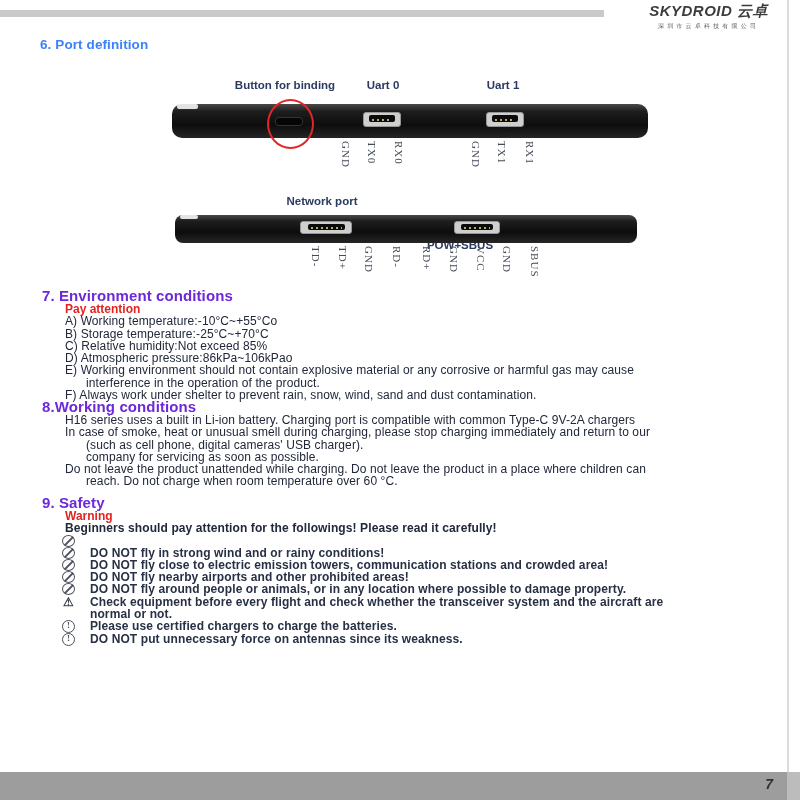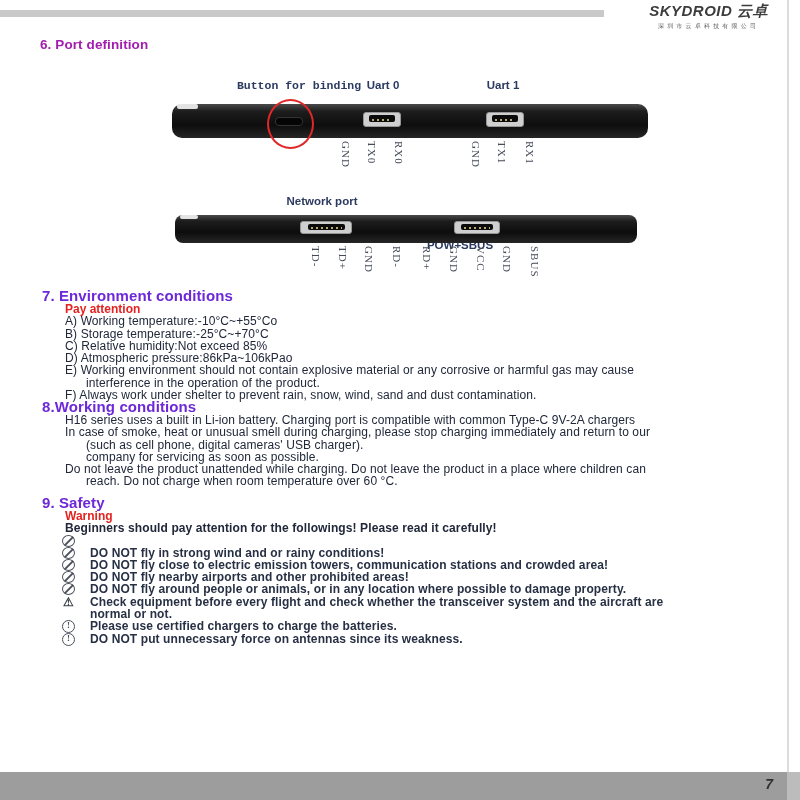--- a/index.html
+++ b/index.html
@@ -12,21 +12,21 @@
   .brand{font-style:italic;font-weight:bold;font-size:15px;letter-spacing:.5px;color:#3c3c3c;white-space:nowrap;}
   .brand-sub{font-size:6px;letter-spacing:3.2px;color:#5a5a5a;margin-top:1px;white-space:nowrap;}
 
   
   .right-line{position:absolute;left:787px;top:0;width:2px;height:772px;background:#dcdcdc;}
   .footer{position:absolute;left:0;top:772px;width:787px;height:28px;background:#9d9d9d;}
   .footer-right{position:absolute;left:787px;top:772px;width:13px;height:28px;background:#bcbcbc;}
   .pagenum{position:absolute;right:14px;top:4px;font-weight:bold;font-style:italic;font-size:14px;color:#2f2f33;}
 
   
-  .h1{position:absolute;left:40px;top:37px;font-size:13.5px;font-weight:700;color:#a21caf;letter-spacing:.1px;}
+  .h1{position:absolute;left:40px;top:37px;font-size:13.5px;font-weight:700;color:#3b82f6;letter-spacing:.1px;}
   .dlabel{position:absolute;transform:translateX(-50%);font-size:11.5px;font-weight:700;color:#2b3a60;white-space:nowrap;}
   .device{position:absolute;background:linear-gradient(180deg,#4a4a4a 0%,#1d1d1d 22%,#0d0d0d 62%,#262626 100%);border-radius:10px;}
   .notch{position:absolute;left:5px;top:0;width:21px;height:5px;background:rgba(242,242,242,.92);border-radius:2px;}
   .port{position:absolute;background:#cfcfcf;border:1px solid #969696;border-radius:3px;box-sizing:border-box;}
   .port-in{margin:2px auto 0;width:74%;height:7px;background:#0b0b0b;border-radius:2px;position:relative;}
   .port-pins{position:absolute;left:3px;right:3px;bottom:1px;height:2px;
     background-image:repeating-linear-gradient(90deg,#b9ab6e 0 2px,transparent 2px 5px);}
   .slot{position:absolute;background:#050505;border-radius:3.5px;box-shadow:0 0 0 1px #333;}
   .bind-circle{position:absolute;left:267px;top:99px;width:43px;height:46px;border:2.5px solid #e02828;border-radius:50%;background:transparent;}
   .vpin{position:absolute;writing-mode:vertical-rl;text-orientation:mixed;font-family:"Liberation Serif",serif;
@@ -54,21 +54,21 @@
 
   <div class="header-bar"></div>
   <div class="logo">
     <div class="brand">SKYDROID 云卓</div>
     <div class="brand-sub">深圳市云卓科技有限公司</div>
   </div>
   <div class="right-line"></div>
 
   <div class="h1">6. Port definition</div>
 
-  <div class="dlabel" style="left:299px;top:79px;font-family:Liberation Mono, monospace;">Button for binding</div>
+  <div class="dlabel" style="left:285px;top:79px;">Button for binding</div>
   <div class="dlabel" style="left:383px;top:79px;">Uart 0</div>
   <div class="dlabel" style="left:503px;top:79px;">Uart 1</div>
 
   <div class="device" style="left:172px;top:104px;width:476px;height:34px;">
     <div class="notch"></div>
     <div class="slot" style="left:104px;top:14px;width:26px;height:7px;"></div>
     <div class="port" style="left:191px;top:8px;width:38px;height:15px;">
       <div class="port-in">
           <div class="port-pins"></div>
         </div>

